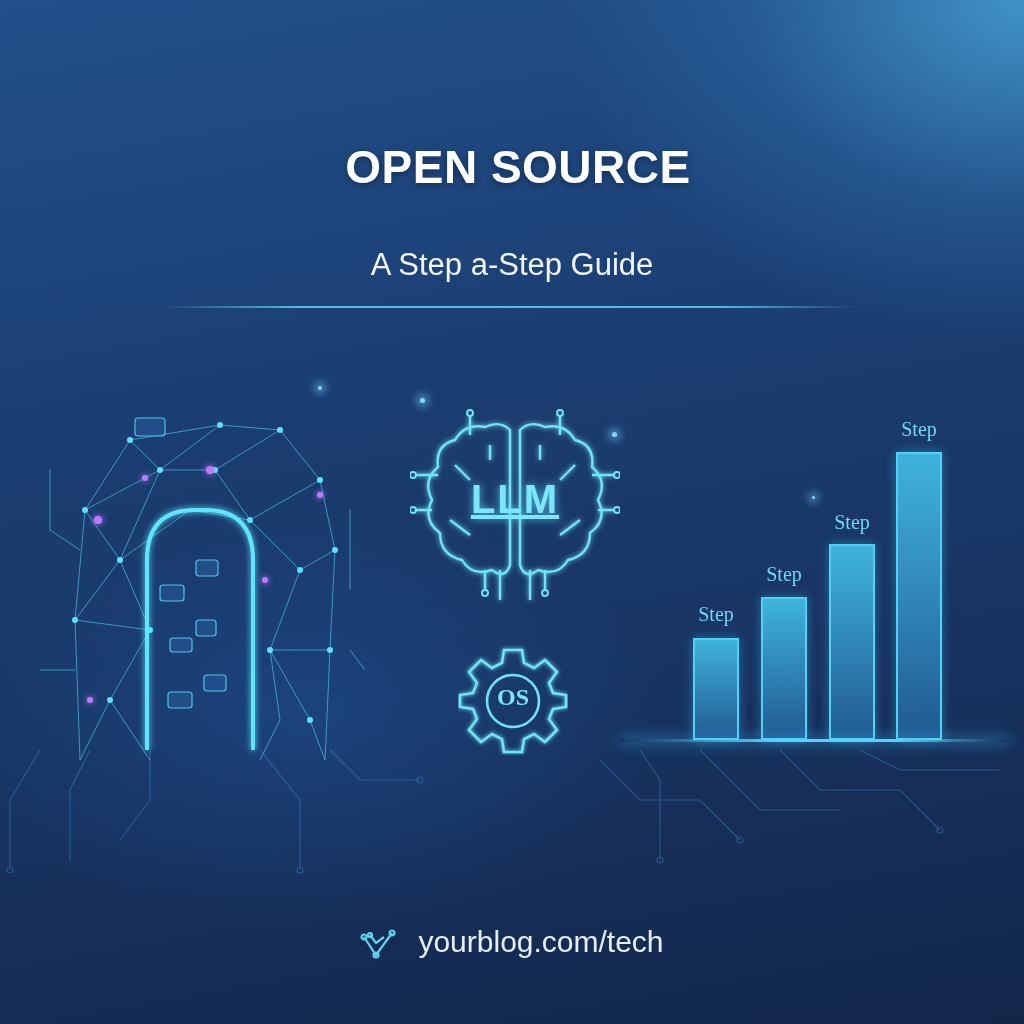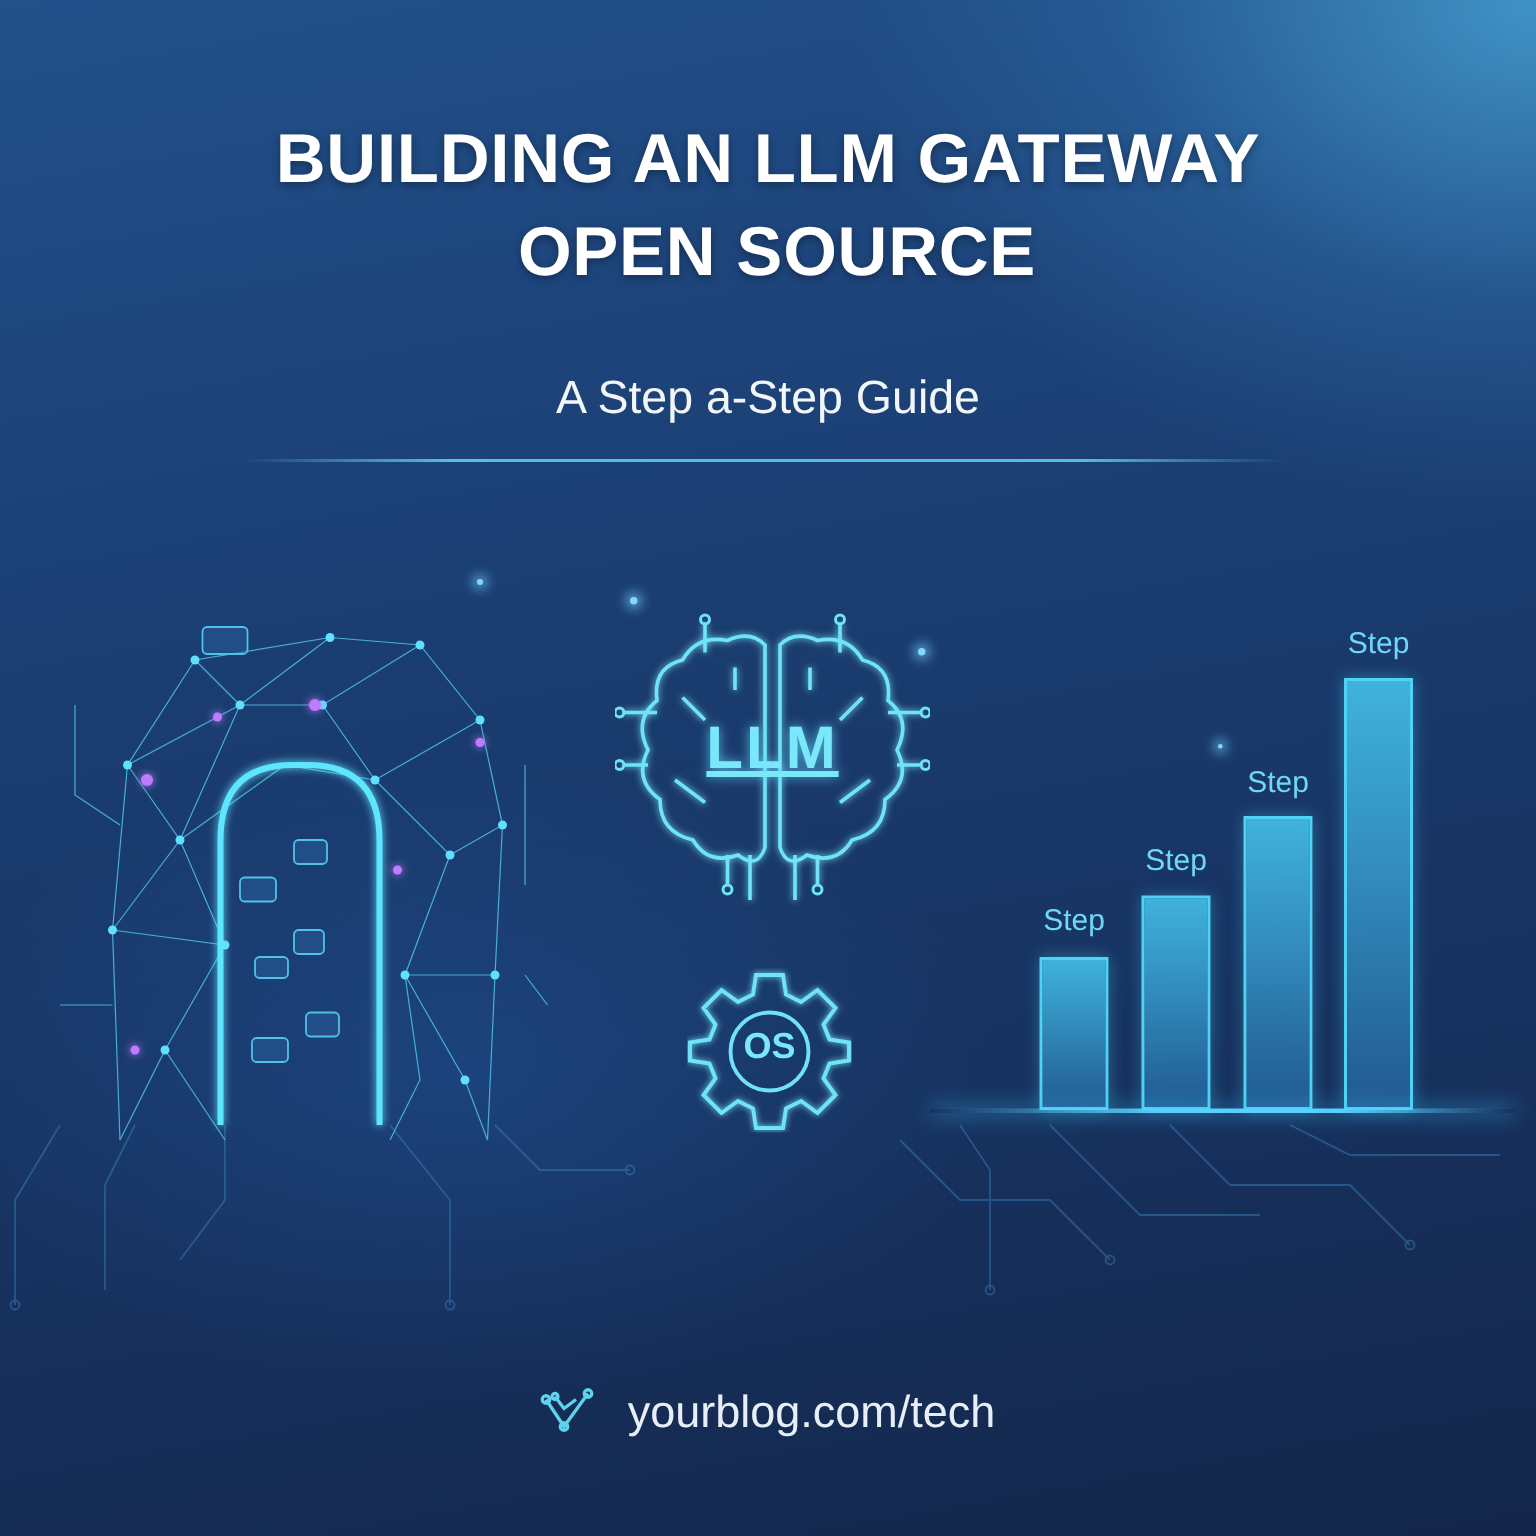--- a/index.html
+++ b/index.html
@@ -17,35 +17,34 @@
   .divider{position:absolute;left:160px;top:306px;width:698px;height:2px;
     background:linear-gradient(90deg,rgba(80,200,240,0) 0%,rgba(90,205,240,0.9) 20%,rgba(90,205,240,0.9) 80%,rgba(80,200,240,0) 100%);}
   .panel{position:absolute;}
   .gateway{left:20px;top:370px;width:350px;height:400px;}
   .brain{left:410px;top:405px;width:210px;height:200px;}
   .gear{left:458px;top:645px;width:110px;height:110px;}
   .chart{left:660px;top:400px;width:330px;height:360px;}
   .bar{position:absolute;bottom:20px;width:46px;border:2px solid #4fd3f4;box-sizing:border-box;
     background:linear-gradient(180deg,rgba(70,200,240,0.85) 0%,rgba(45,140,210,0.45) 100%);
     box-shadow:0 0 10px rgba(70,200,240,0.4);}
-  .bar-label{position:absolute;color:#6fd8f6;font-size:20px;text-align:center;width:80px;}
+  .bar-label{position:absolute;color:#6fd8f6;font-size:20px;text-align:center;width:80px;font-family:Liberation Serif, serif;}
   .chart-base{position:absolute;left:-40px;right:-20px;bottom:18px;height:3px;
     background:linear-gradient(90deg,rgba(70,200,250,0) 0%,#5ad0ff 40%,#5ad0ff 70%,rgba(70,200,250,0) 100%);
     box-shadow:0 0 14px #3cc3ff;}
   .floor{position:absolute;left:0;top:740px;width:1024px;height:140px;opacity:0.35;}
-  .footer{position:absolute;left:0;right:0;top:925px;display:flex;justify-content:center;align-items:flex-start;gap:22px;}
+  .footer{position:absolute;left:0;right:0;top:925px;display:flex;justify-content:center;align-items:flex-end;gap:22px;}
   .footer-text{color:#e8eef7;font-size:30px;}
   .glow{position:absolute;border-radius:50%;background:#7fd9ff;box-shadow:0 0 8px 3px rgba(120,210,255,0.7);}
 </style>
 </head>
 <body>
 
 <div class="canvas">
 
-  <div class="title t1">BUILDING AN LLM GATEWAY</div>
   <div class="title t2">OPEN SOURCE</div>
   <div class="subtitle">A Step a-Step Guide</div>
   <div class="divider"></div>
 
   <div class="glow" style="left:318px;top:386px;width:4px;height:4px;"></div>
   <div class="glow" style="left:420px;top:398px;width:5px;height:5px;"></div>
   <div class="glow" style="left:612px;top:432px;width:5px;height:5px;"></div>
   <div class="glow" style="left:812px;top:496px;width:3px;height:3px;"></div>
 
   <svg class="floor" viewBox="0 0 1024 140">
@@ -161,21 +160,21 @@
           <feGaussianBlur stdDeviation="2" result="b"></feGaussianBlur>
           <feMerge>
             <feMergeNode in="b"></feMergeNode>
             <feMergeNode in="SourceGraphic"></feMergeNode>
           </feMerge>
         </filter>
       </defs>
     <path filter="url(#gg)" fill="none" stroke="#6fe3f5" stroke-width="2.6" d="M46 5 L64 5 L66 18 L76 23 L87 15 L99 27 L91 38 L95 48 L108 50 L108 62 L95 64 L91 74 L99 85 L87 97 L76 89 L66 94 L64 107 L46 107 L44 94 L34 89 L23 97 L11 85 L19 74 L15 64 L2 62 L2 50 L15 48 L19 38 L11 27 L23 15 L34 23 L44 18 Z"></path>
     <circle cx="55" cy="56" r="26" fill="none" stroke="#6fe3f5" stroke-width="2.6"></circle>
   </svg>
-  <div style="position:absolute;left:483px;top:684px;width:60px;text-align:center;color:#7ae7fb;font-weight:bold;font-size:24px;">OS</div>
+  <div style="position:absolute;left:483px;top:684px;width:60px;text-align:center;color:#7ae7fb;font-weight:bold;font-size:24px;font-family:Liberation Serif, serif;">OS</div>
 
   <div class="panel chart">
     <div class="bar" style="left:33px;height:102px;"></div>
     <div class="bar" style="left:101px;height:143px;"></div>
     <div class="bar" style="left:169px;height:196px;"></div>
     <div class="bar" style="left:236px;height:288px;"></div>
     <div class="bar-label" style="left:16px;top:203px;">Step</div>
     <div class="bar-label" style="left:84px;top:163px;">Step</div>
     <div class="bar-label" style="left:152px;top:111px;">Step</div>
     <div class="bar-label" style="left:219px;top:18px;">Step</div>

